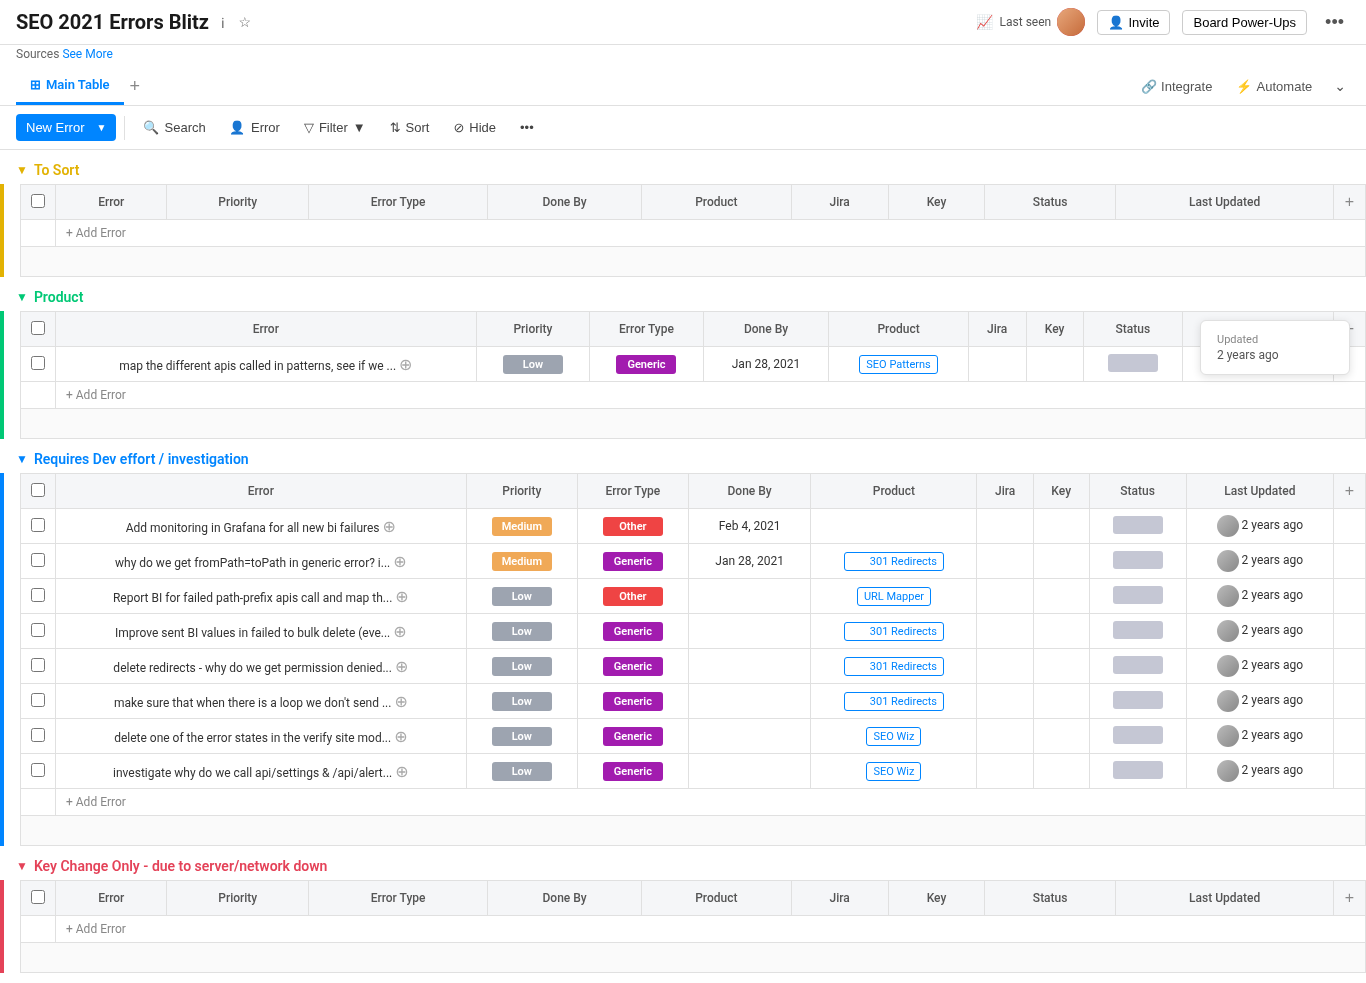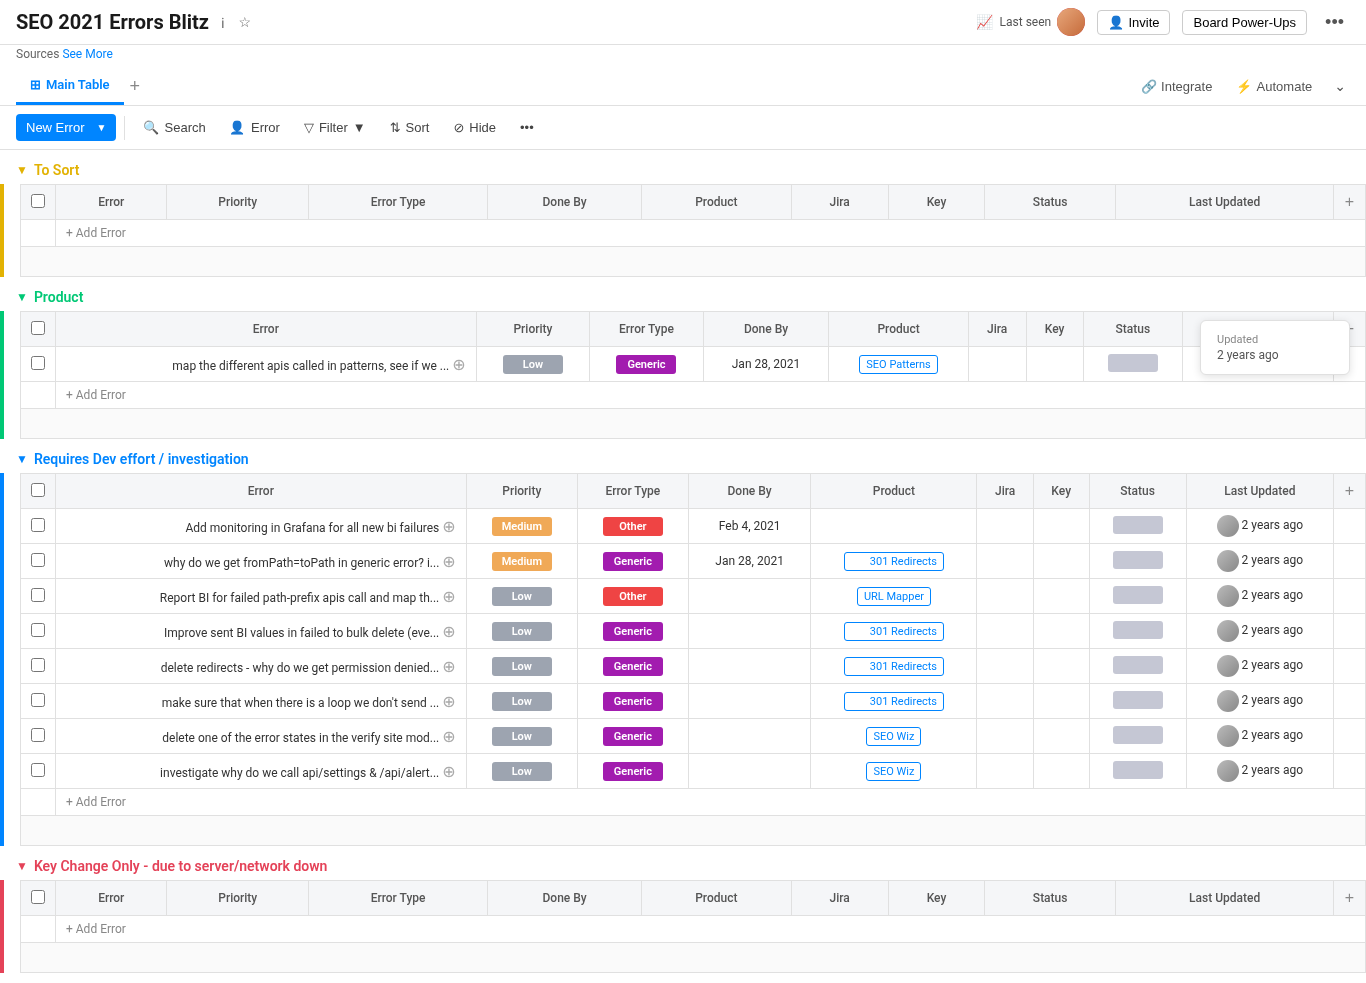--- a/index.html
+++ b/index.html
@@ -43,21 +43,21 @@
 
     
     .group-section { margin-bottom: 0; }
     .group-header { display: flex; align-items: center; gap: 6px; padding: 12px 16px 6px; cursor: pointer; }
 
     
     .table-wrapper { padding: 0 0 0 16px; overflow-x: auto; }
     .data-table { width: 100%; border-collapse: collapse; min-width: 1200px; }
     .data-table th { background: #f5f6f8; padding: 8px 10px; text-align: center; font-weight: 500; color: #555; font-size: 12px; border: 1px solid #e0e0e0; white-space: nowrap; }
     .data-table td { padding: 6px 10px; border: 1px solid #e0e0e0; font-size: 12px; color: #333; text-align: center; white-space: nowrap; overflow: hidden; text-overflow: ellipsis; max-width: 280px; }
-    .data-table td.error-cell { text-align: right; max-width: 300px; }
+    .data-table td.error-cell { text-align: center; max-width: 300px; }
     .checkbox-cell { width: 30px; text-align: center; }
     .checkbox { width: 14px; height: 14px; cursor: pointer; }
     .add-error-row td { color: #888; cursor: pointer; text-align: left; }
     .empty-row td { height: 30px; background: #fafafa; }
     .col-add { width: 32px; text-align: center; cursor: pointer; color: #888; font-size: 16px; }
     .add-col-btn { background: none; border: none; cursor: pointer; color: #888; font-size: 16px; }
 
     
     .badge { display: inline-block; padding: 3px 10px; border-radius: 3px; font-size: 11px; font-weight: 600; color: #fff; text-align: center; min-width: 60px; }
     .badge.medium { background: #f0a957; }

